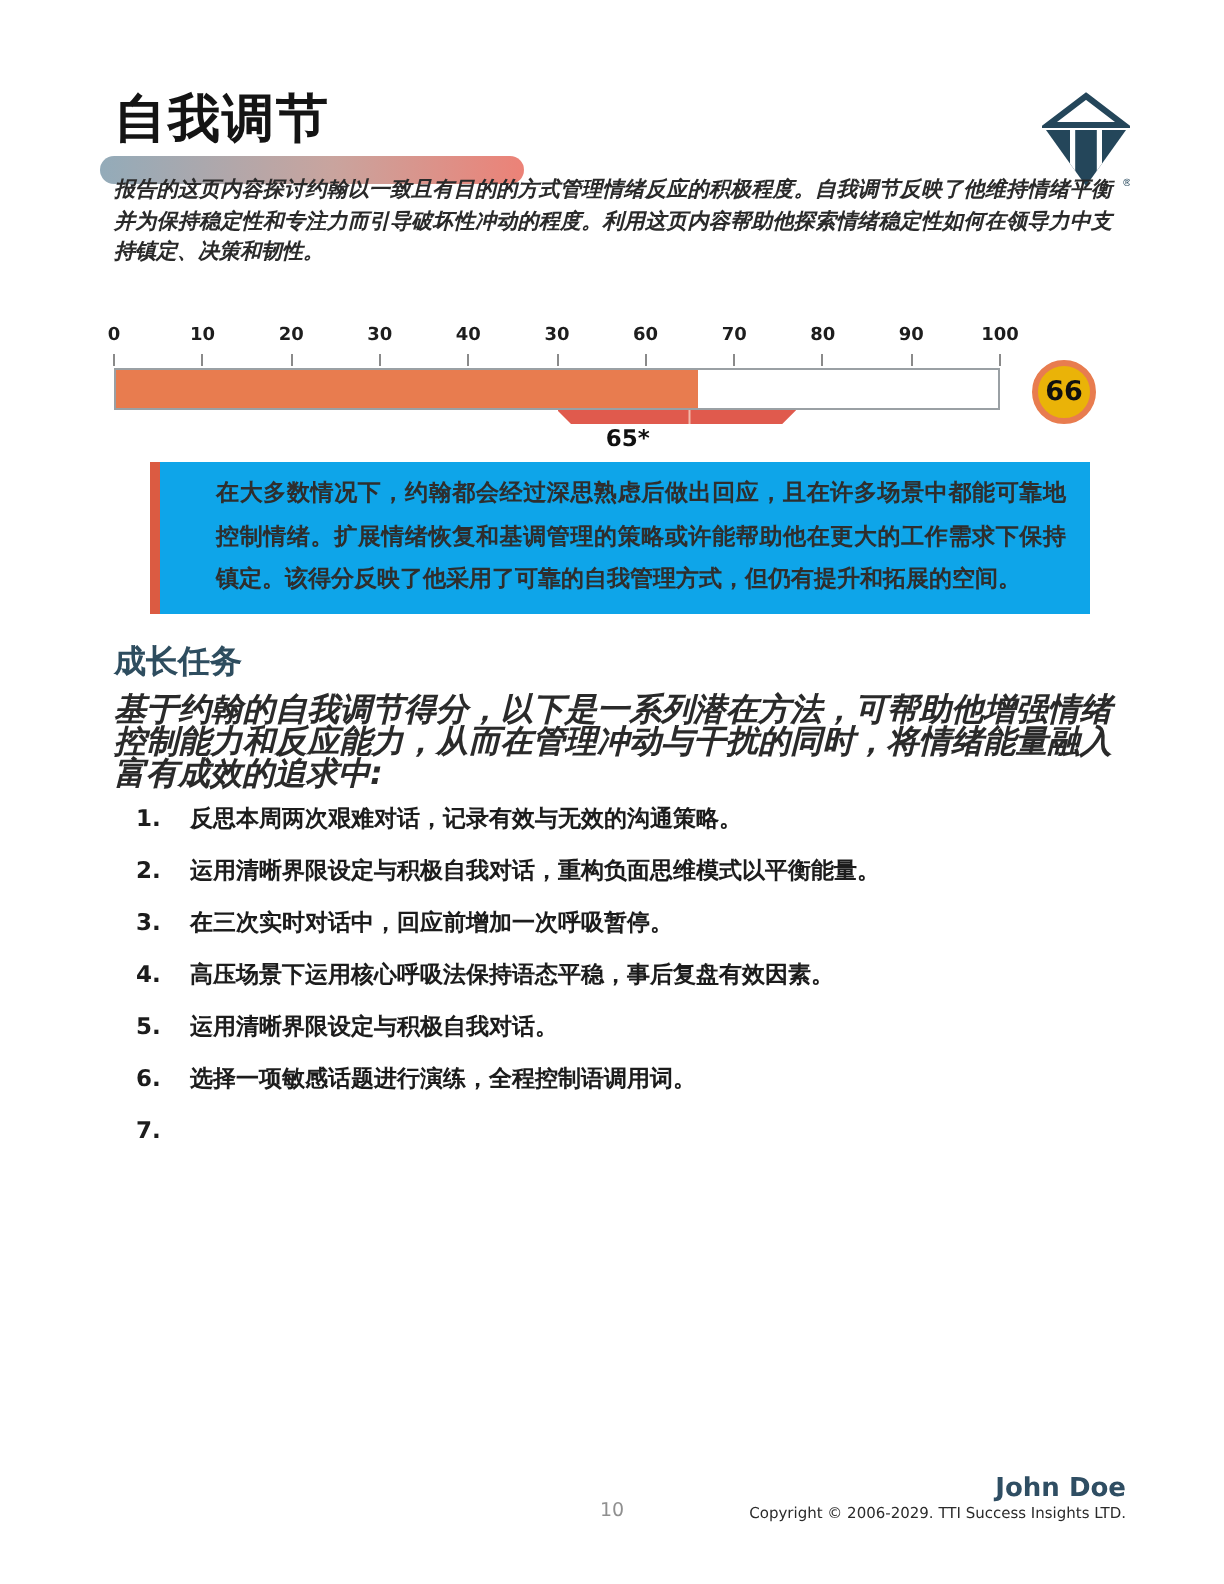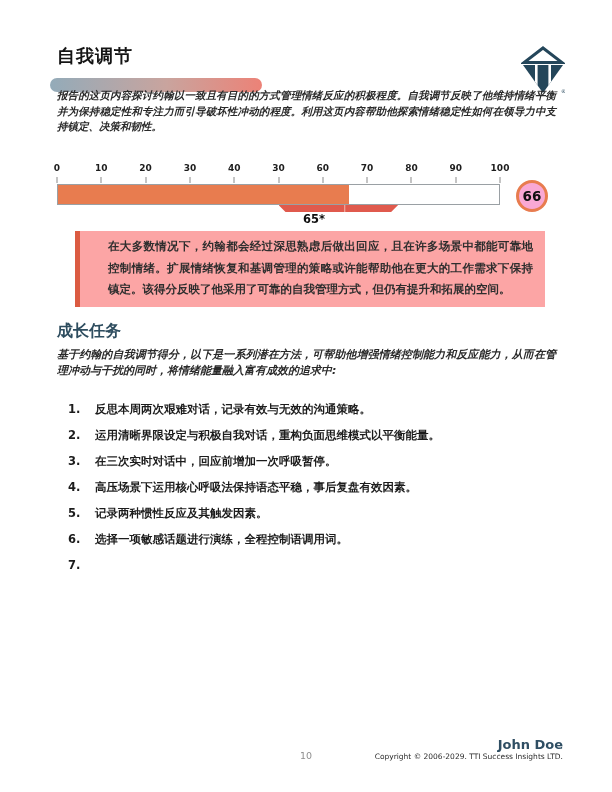--- a/index.html
+++ b/index.html
@@ -6,21 +6,21 @@
   .page{
     position:relative;width:612px;height:792px;margin:0 auto;background:#ffffff;
     font-family:"DejaVu Sans","Liberation Sans",sans-serif;overflow:hidden;
   }
   
   .title-pill{
     position:absolute;left:50px;top:78px;width:212px;height:14px;border-radius:8px;
     background:linear-gradient(90deg,#93abb9 0%,#c9a49e 55%,#ec8277 100%);
   }
   .page-title{
-    position:absolute;left:57px;top:46px;margin:0;font-size:18px;line-height:1.1;
+    position:absolute;left:57px;top:46px;margin:0;font-size:26px;line-height:1.1;
     font-weight:700;color:#141414;letter-spacing:1px;
   }
   .logo{position:absolute;left:521px;top:46px;width:44px;height:48px;}
   
   .intro{
     position:absolute;left:57px;top:88px;width:499px;margin:0;
     font-size:10.5px;font-weight:700;font-style:italic;color:#2a2a2a;
     line-height:15.5px;text-align:justify;
   }
   
@@ -38,36 +38,36 @@
   .band{
     position:absolute;top:42px;height:7px;background:#e05a4d;
     clip-path:polygon(0 0,100% 0,calc(100% - 7px) 100%,7px 100%);
   }
   .band-divider{position:absolute;top:0;bottom:0;width:1.5px;background:#f2baac;transform:translateX(-50%);}
   .mean-label{
     position:absolute;top:49px;left:58%;transform:translateX(-50%);
     font-size:11.5px;font-weight:700;color:#101010;
   }
   .score-circle{
-    position:absolute;left:459px;top:17px;width:26px;height:26px;background:#f9a8d4;
+    position:absolute;left:459px;top:17px;width:26px;height:26px;background:#eab308;
     border:3px solid #e87c4f;border-radius:50%;
     display:flex;align-items:center;justify-content:center;
     font-size:13.5px;font-weight:700;color:#101010;
   }
   
   .callout{
     position:absolute;left:75px;top:231px;width:470px;box-sizing:border-box;
     background:#f9e0d3;border-left:5px solid #db5b42;padding:5px 12px 6px 14px;
   }
   .callout p{margin:0;font-size:11.5px;font-weight:700;color:#2e2e2e;line-height:21.5px;text-align:justify;}
   
   .growth-heading{position:absolute;left:57px;top:321px;margin:0;font-size:16px;font-weight:700;color:#2e4d5f;}
   .growth-intro{
     position:absolute;left:57px;top:347px;width:499px;margin:0;
-    font-size:11px;font-weight:700;font-style:italic;color:#2a2a2a;
+    font-size:16px;font-weight:700;font-style:italic;color:#2a2a2a;
     line-height:16px;text-align:justify;
   }
   .task-list{
     position:absolute;left:68px;top:403px;width:460px;margin:0;padding:0;list-style:none;
     display:flex;flex-direction:column;gap:12.5px;
   }
   .task-list li{display:flex;font-size:11.5px;font-weight:700;color:#1c1c1c;line-height:13.5px;}
   .task-list .num{flex:none;width:27px;}
   
   .footer-name{position:absolute;right:49px;top:737px;font-size:13px;font-weight:700;color:#2f4e63;}
@@ -133,21 +133,21 @@
     <div class="band" style="left: 50%; width: 27%; background: rgb(224, 90, 77);">
       <div class="band-divider" style="left: 55.5556%;"></div>
     </div>
     <div class="mean-label">65*</div>
 
     <div class="score-circle" style="border-color: rgb(232, 124, 79);">
       <span>66</span>
     </div>
   </div>
 
-  <aside class="callout" style="background: #fca5a5; border-left-color: rgb(219, 91, 66); padding-left: 28px;">
+  <aside class="callout" style="background: #0ea5e9; border-left-color: rgb(219, 91, 66); padding-left: 28px;">
     <p>在大多数情况下，约翰都会经过深思熟虑后做出回应，且在许多场景中都能可靠地控制情绪。扩展情绪恢复和基调管理的策略或许能帮助他在更大的工作需求下保持镇定。该得分反映了他采用了可靠的自我管理方式，但仍有提升和拓展的空间。</p>
   </aside>
 
   <h2 class="growth-heading">成长任务</h2>
   <p class="growth-intro">基于约翰的自我调节得分，以下是一系列潜在方法，可帮助他增强情绪控制能力和反应能力，从而在管理冲动与干扰的同时，将情绪能量融入富有成效的追求中:</p>
 
   <ol class="task-list">
     <li>
       <span class="num">1.</span>
       <span class="txt">反思本周两次艰难对话，记录有效与无效的沟通策略。</span>
@@ -159,21 +159,21 @@
     <li>
       <span class="num">3.</span>
       <span class="txt">在三次实时对话中，回应前增加一次呼吸暂停。</span>
     </li>
     <li>
       <span class="num">4.</span>
       <span class="txt">高压场景下运用核心呼吸法保持语态平稳，事后复盘有效因素。</span>
     </li>
     <li>
       <span class="num">5.</span>
-      <span class="txt">记录两种惯性反应及其触发因素。</span>
+      <span class="txt">运用清晰界限设定与积极自我对话。</span>
     </li>
     <li>
       <span class="num">6.</span>
       <span class="txt">选择一项敏感话题进行演练，全程控制语调用词。</span>
     </li>
     <li>
       <span class="num">7.</span>
     </li>
   </ol>
 

